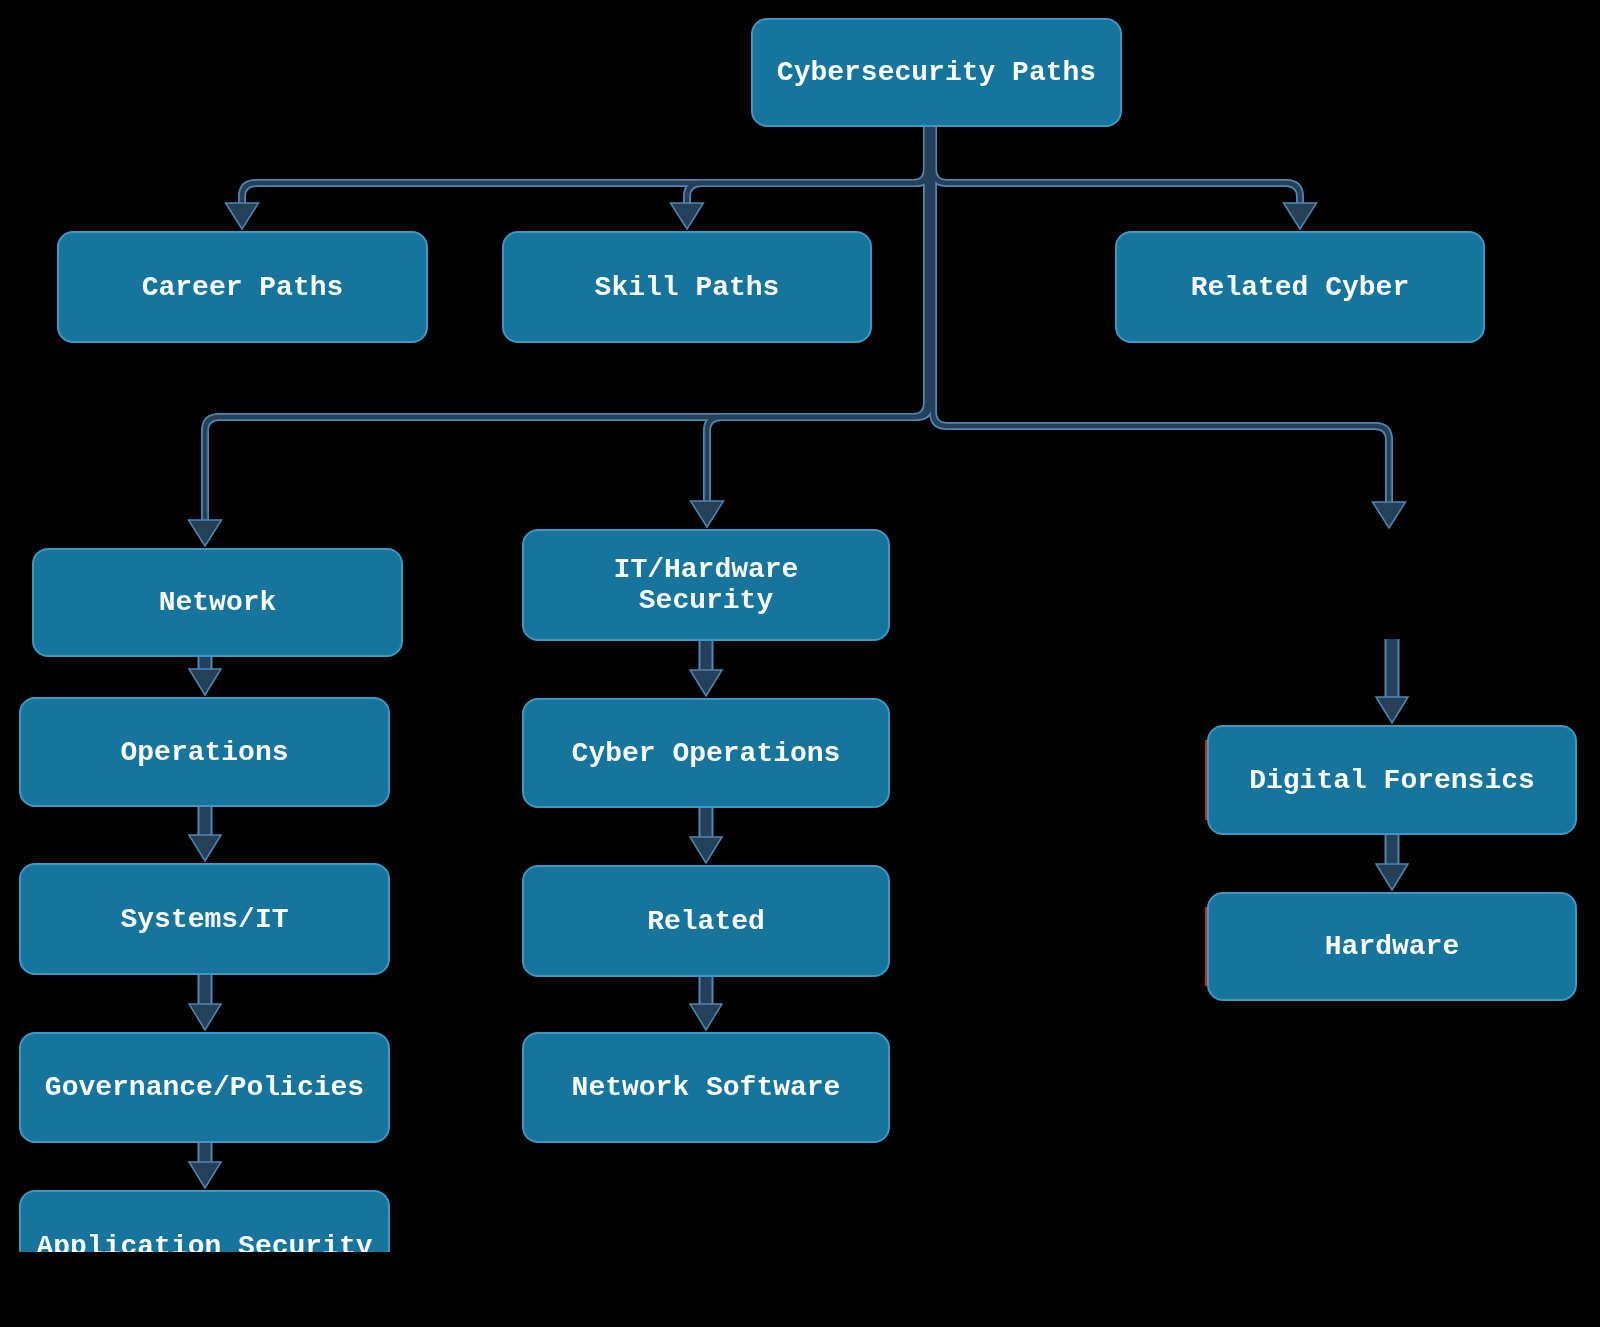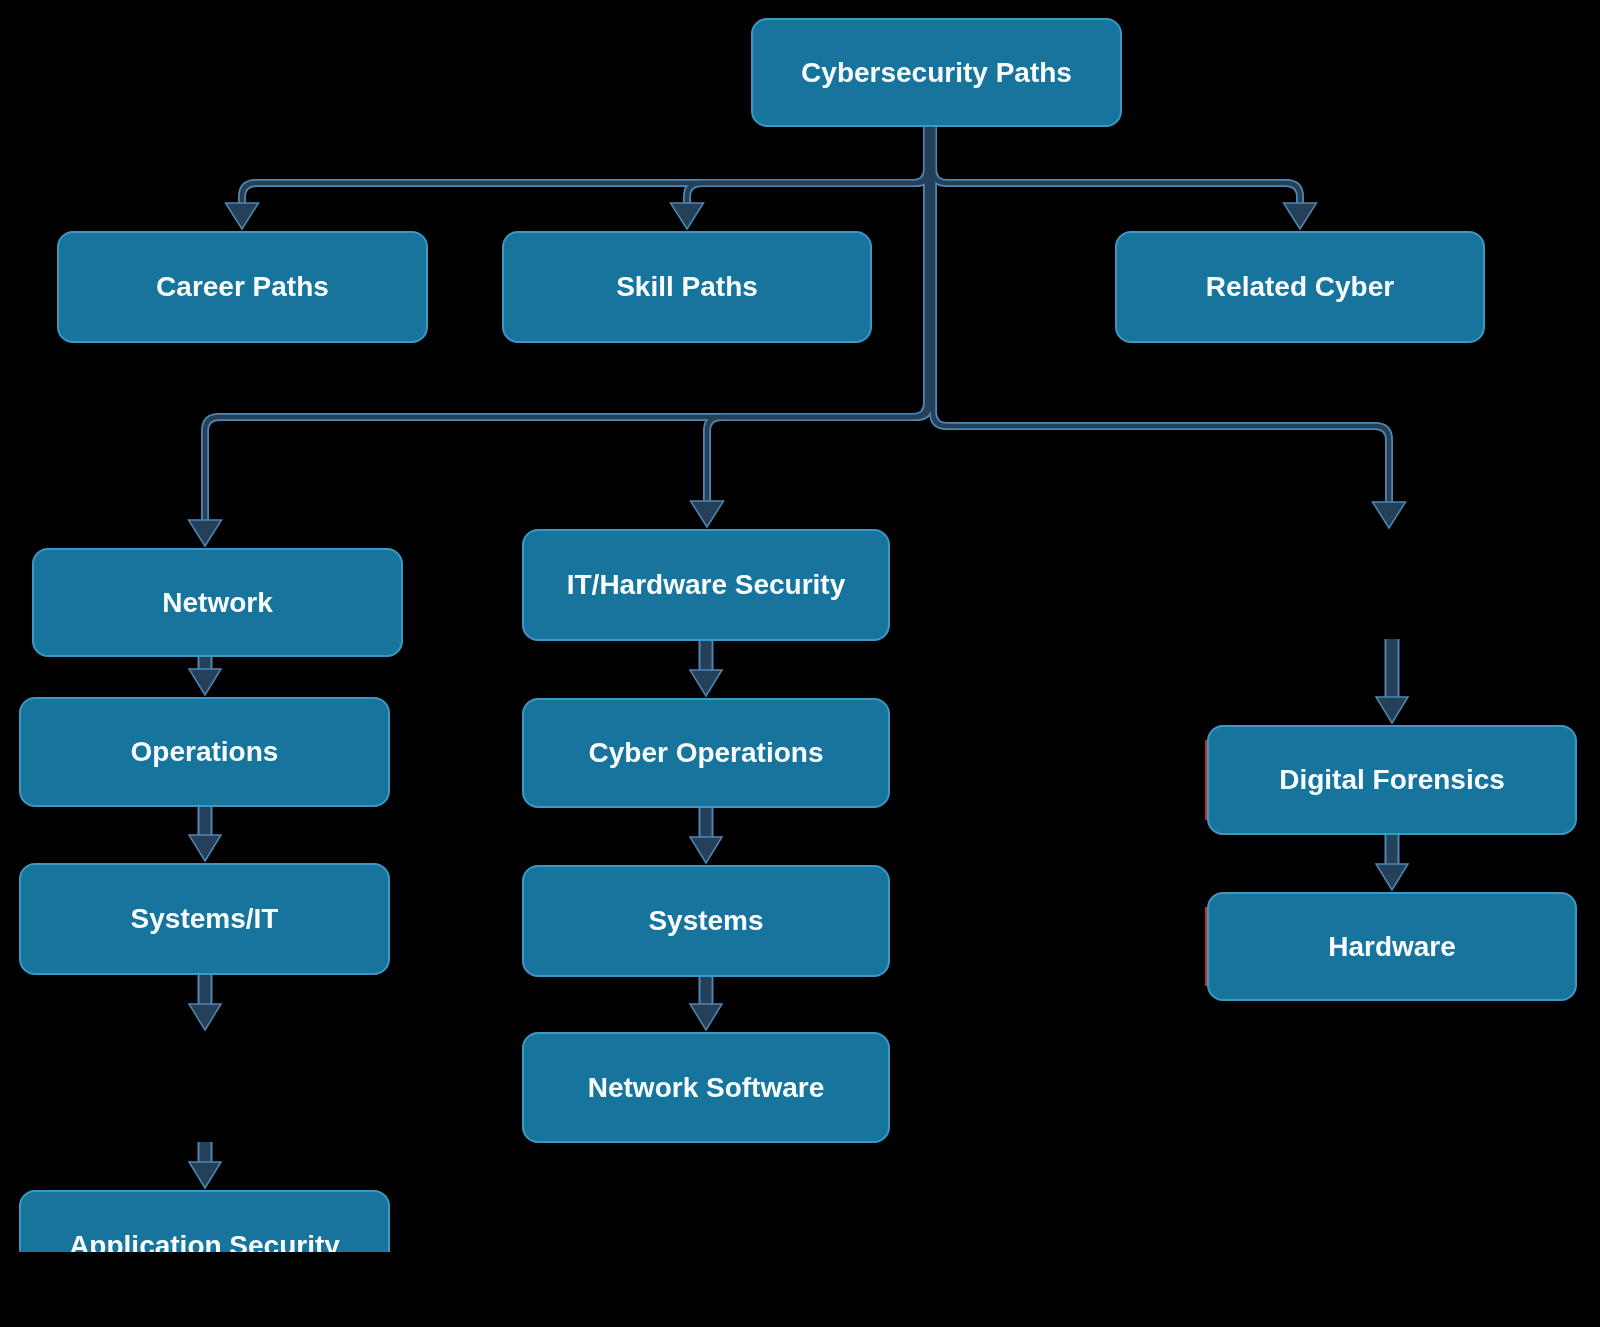--- a/index.html
+++ b/index.html
@@ -1,21 +1,21 @@
 <!DOCTYPE html>
 <html style="--background: #000000; --node-fill: #16749D; --node-border: #3E98C4; --node-text: #FAFDFF; --connector: #25415A; --connector-casing: #4F87B2; --accent-red: #CB2D26;"><head>
 <meta charset="utf-8">
 <style>
   html,body{margin:0;padding:0;background:var(--background,#000);}
   .canvas{
     position:relative;
     width:1600px;height:1252px;
     background:var(--background,#000);
     overflow:hidden;
-    font-family:Liberation Sans, sans-serif;
+    font-family:Liberation Mono, monospace;
     border-radius:23px;
   }
   .connector-layer{position:absolute;left:0;top:0;}
   .tree-casing{fill:none;stroke:var(--connector-casing);stroke-width:8;}
   .tree-fill{fill:none;stroke:var(--connector);stroke-width:4.5;}
   .flow-casing{fill:none;stroke:var(--connector-casing);stroke-width:15;}
   .flow-fill{fill:none;stroke:var(--connector);stroke-width:11;}
   .arrowhead{fill:var(--connector);stroke:var(--connector-casing);stroke-width:1.5;stroke-linejoin:miter;}
   .node{
     position:absolute;
@@ -107,32 +107,35 @@
 
   <div class="node" style="left:32px;top:548px;width:371px;height:109px">
     <span>Network</span>
   </div>
   <div class="node" style="left:19px;top:697px;width:371px;height:110px">
     <span>Operations</span>
   </div>
   <div class="node" style="left:19px;top:863px;width:371px;height:112px">
     <span>Systems/IT</span>
   </div>
+  <div class="node" style="left:19px;top:1032px;width:371px;height:111px">
+    <span>Governance/Policies</span>
+  </div>
   <div class="node" style="left:19px;top:1190px;width:371px;height:112px">
     <span>Application Security</span>
   </div>
 
   <div class="node" style="left:522px;top:529px;width:368px;height:112px">
     <span>IT/Hardware Security</span>
   </div>
   <div class="node" style="left:522px;top:698px;width:368px;height:110px">
     <span>Cyber Operations</span>
   </div>
   <div class="node" style="left:522px;top:865px;width:368px;height:112px">
-    <span>Systems</span>
+    <span>Related</span>
   </div>
   <div class="node" style="left:522px;top:1032px;width:368px;height:111px">
     <span>Network Software</span>
   </div>
 
   <div class="node accent-left" style="left:1207px;top:725px;width:370px;height:110px">
     <span>Digital Forensics</span>
   </div>
   <div class="node accent-left" style="left:1207px;top:892px;width:370px;height:109px">
     <span>Hardware</span>

